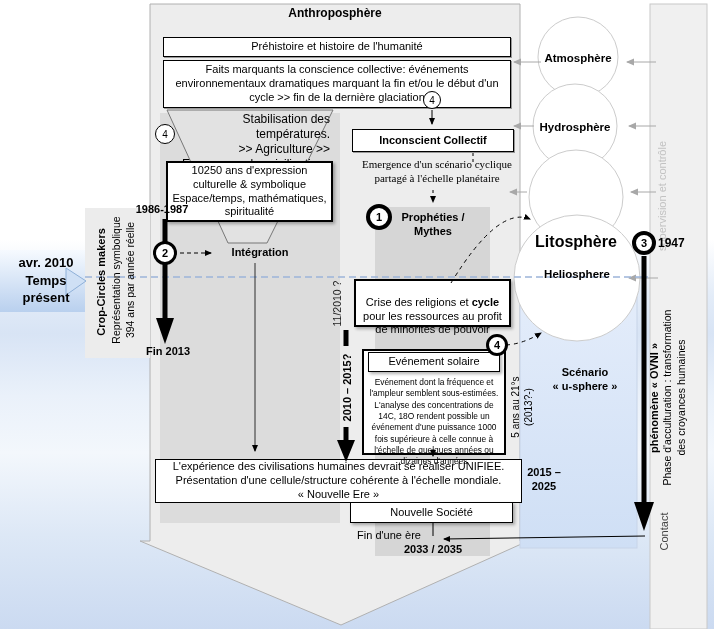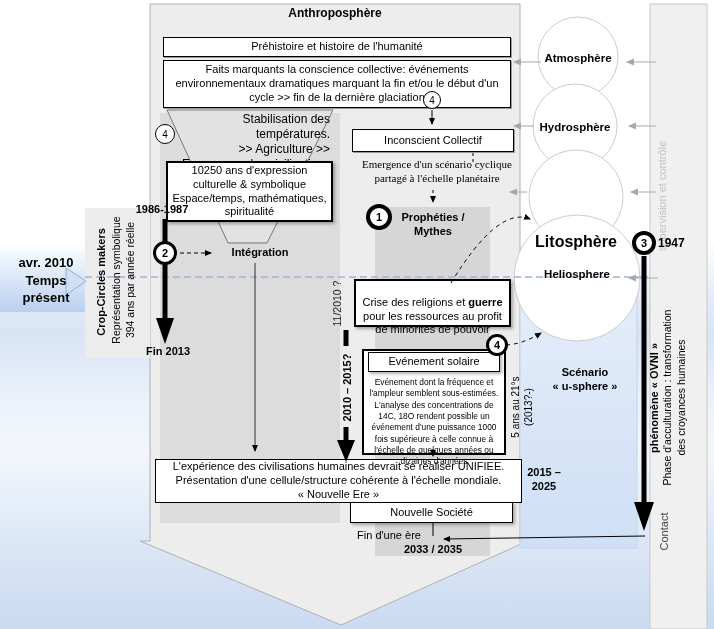--- a/index.html
+++ b/index.html
@@ -105,29 +105,29 @@
   <div class="txt b z4" style="left:220px;top:246px;width:80px;">Intégration</div>
   <div class="txt b z4" style="left:133px;top:345px;width:70px;">Fin 2013</div>
   <div class="vtext b z4" style="left:26px;top:275px;width:150px;height:14px;font-size:11px;">Crop-Circles makers</div>
   <div class="vtext z4" style="left:44px;top:266px;width:160px;height:28px;">Représentation symbolique
 394 ans par année réelle</div>
 
   <div class="txt b z4" style="left:0px;top:254px;width:66px;font-size:13px;line-height:1.35;padding-left:13px;">avr. 2010
 Temps
 présent</div>
 
-  <div class="box z4" style="left:352px;top:129px;width:162px;height:23px;box-shadow:1px 1px 0 #999;">Inconscient Collectif</div>
+  <div class="box z4" style="left:352px;top:129px;width:162px;height:23px;box-shadow:1px 1px 0 #999;font-weight:bold;">Inconscient Collectif</div>
   <div class="txt z4" style="left:347px;top:158px;width:180px;font-family:Liberation Serif, serif;">Emergence d'un scénario cyclique
 partagé à l'échelle planétaire</div>
   <div class="marker" style="left:366px;top:204px;width:26px;height:26px;border-width:4px;">1</div>
   <div class="txt b z4" style="left:393px;top:211px;width:80px;">Prophéties /
 Mythes</div>
 
   <div class="box thick shadow z4" style="left:354px;top:279px;width:157px;height:48px;padding:1px 3px;display:block;">
-    <span>Crise des religions et </span><span class="b">guerre</span><span> pour les ressources au profit de minorités de pouvoir</span>
+    <span>Crise des religions et </span><span class="b">cycle</span><span> pour les ressources au profit de minorités de pouvoir</span>
   </div>
 
   <div class="box thick z4" style="left:362px;top:349px;width:144px;height:106px;align-items:flex-end;"></div>
   <div class="box shadow z5" style="left:368px;top:352px;width:132px;height:20px;">Evénement solaire</div>
   <div class="txt z5" style="left:366px;top:377px;width:136px;font-size:8.4px;line-height:1.35;">Evénement dont la fréquence et l'ampleur semblent sous-estimées. L'analyse des concentrations de 14C, 18O rendent possible un événement d'une puissance 1000 fois supérieure à celle connue à l'échelle de quelques années ou dizaines d'années</div>
   <div class="marker" style="left:486px;top:334px;width:22px;height:22px;">4</div>
 
   <div class="vtext z4" style="left:307px;top:297px;width:60px;height:13px;color:#222;">11/2010 ?</div>
   <div class="vtext b z4" style="left:307px;top:381px;width:78px;height:13px;font-size:11px;">2010 – 2015?</div>
   <div class="vtext z4" style="left:472px;top:394px;width:100px;height:26px;font-size:10px;">5 ans au 21°s

